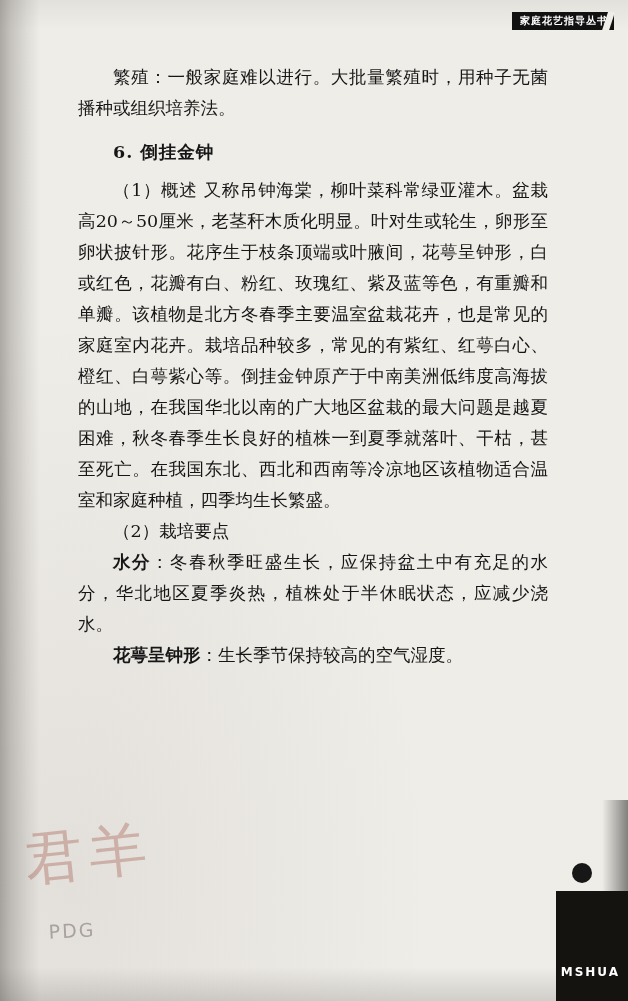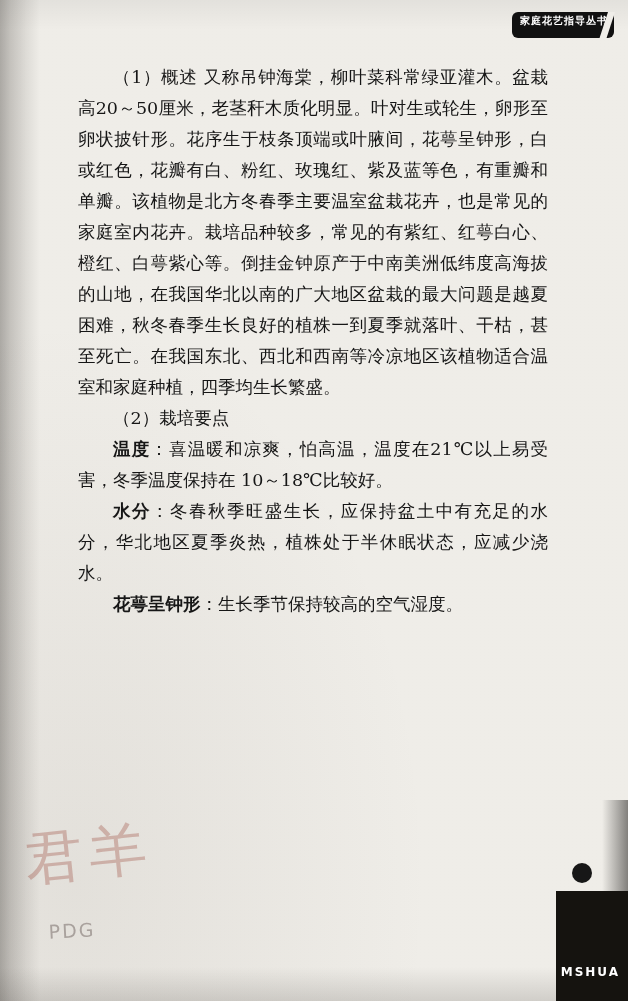--- a/index.html
+++ b/index.html
@@ -35,32 +35,31 @@
       repeating-linear-gradient(0deg, rgba(0,0,0,0.025) 0px, rgba(0,0,0,0.0) 1px, rgba(0,0,0,0.0) 3px),
       repeating-linear-gradient(90deg, rgba(0,0,0,0.02) 0px, rgba(0,0,0,0.0) 1px, rgba(0,0,0,0.0) 4px);
   }
 
   
   .header-band {
     position: absolute;
     top: 12px;
     right: 14px;
     height: 18px;
-    padding: 0 6px 8px 8px;
+    padding: 0 6px 0 8px;
     background: #111;
     color: #fff;
     display: flex;
     align-items: center;
     justify-content: center;
     letter-spacing: 1px;
     font-size: 10px;
     font-family: "DejaVu Sans", "Liberation Sans", sans-serif;
     font-weight: bold;
     white-space: nowrap;
-    border-radius: 6px;
   }
   .header-band::after {
     content: "";
     position: absolute;
     right: -1px;
     top: 0;
     width: 7px;
     height: 100%;
     background: #efede8;
     transform: skewX(-18deg);
@@ -187,32 +186,31 @@
 <div class="page">
   <div class="noise"></div>
   <div class="top-left-stain"></div>
 
   <div class="header-band">
     <span>家庭花艺指导丛书</span>
   </div>
 
   <div class="content">
 
-
+    <p class="para indent2">繁殖：一般家庭难以进行。大批量繁殖时，用种子无菌播种或组织培养法。</p>
+
+    <p class="heading">6. 倒挂金钟</p>
 
     <p class="para indent2">
       <span>（1）概述</span>
       <span>又称吊钟海棠，柳叶菜科常绿亚灌木。盆栽高20～50厘米，老茎秆木质化明显。叶对生或轮生，卵形至卵状披针形。花序生于枝条顶端或叶腋间，花萼呈钟形，白或红色，花瓣有白、粉红、玫瑰红、紫及蓝等色，有重瓣和单瓣。该植物是北方冬春季主要温室盆栽花卉，也是常见的家庭室内花卉。栽培品种较多，常见的有紫红、红萼白心、橙红、白萼紫心等。倒挂金钟原产于中南美洲低纬度高海拔的山地，在我国华北以南的广大地区盆栽的最大问题是越夏困难，秋冬春季生长良好的植株一到夏季就落叶、干枯，甚至死亡。在我国东北、西北和西南等冷凉地区该植物适合温室和家庭种植，四季均生长繁盛。</span>
     </p>
 
     <p class="para indent2">（2）栽培要点</p>
 
-    <p class="para sub">
-      <span class="lead">温度</span><span>：喜温暖和凉爽，怕高温，温度在21℃以上易受害，冬季温度保持在 10～18℃比较好。</span>
-    </p>
 
 
     <p class="para sub">
       <span class="lead">水分</span><span>：冬春秋季旺盛生长，应保持盆土中有充足的水分，华北地区夏季炎热，植株处于半休眠状态，应减少浇水。</span>
     </p>
 
     <p class="para sub">
       <span class="lead">花萼呈钟形</span><span>：生长季节保持较高的空气湿度。</span>
     </p>
 

